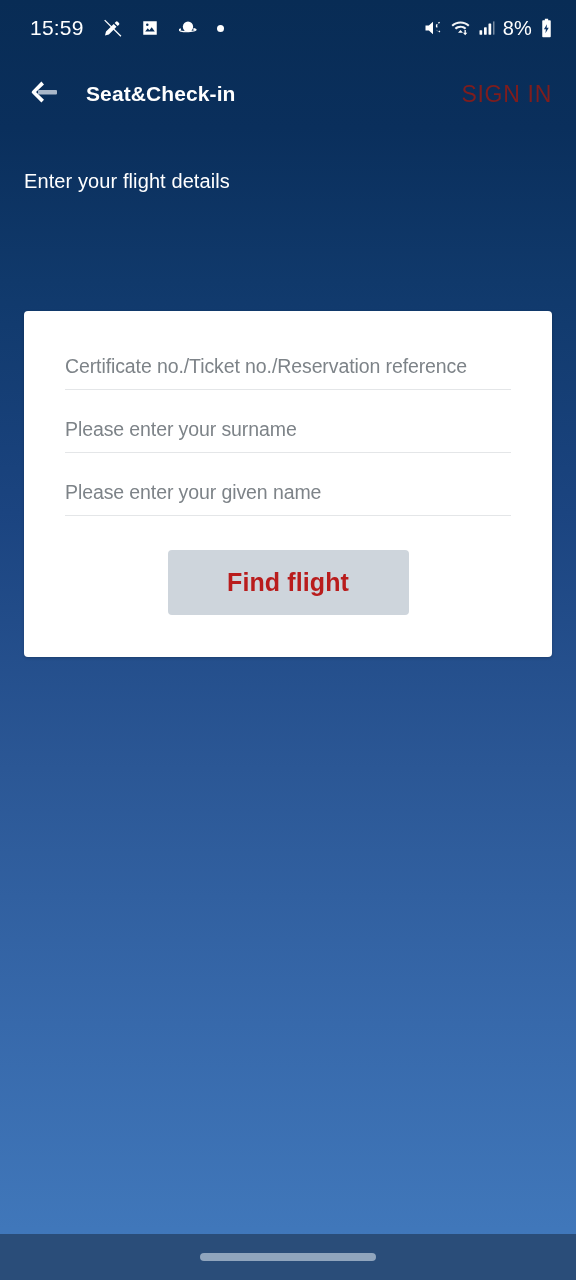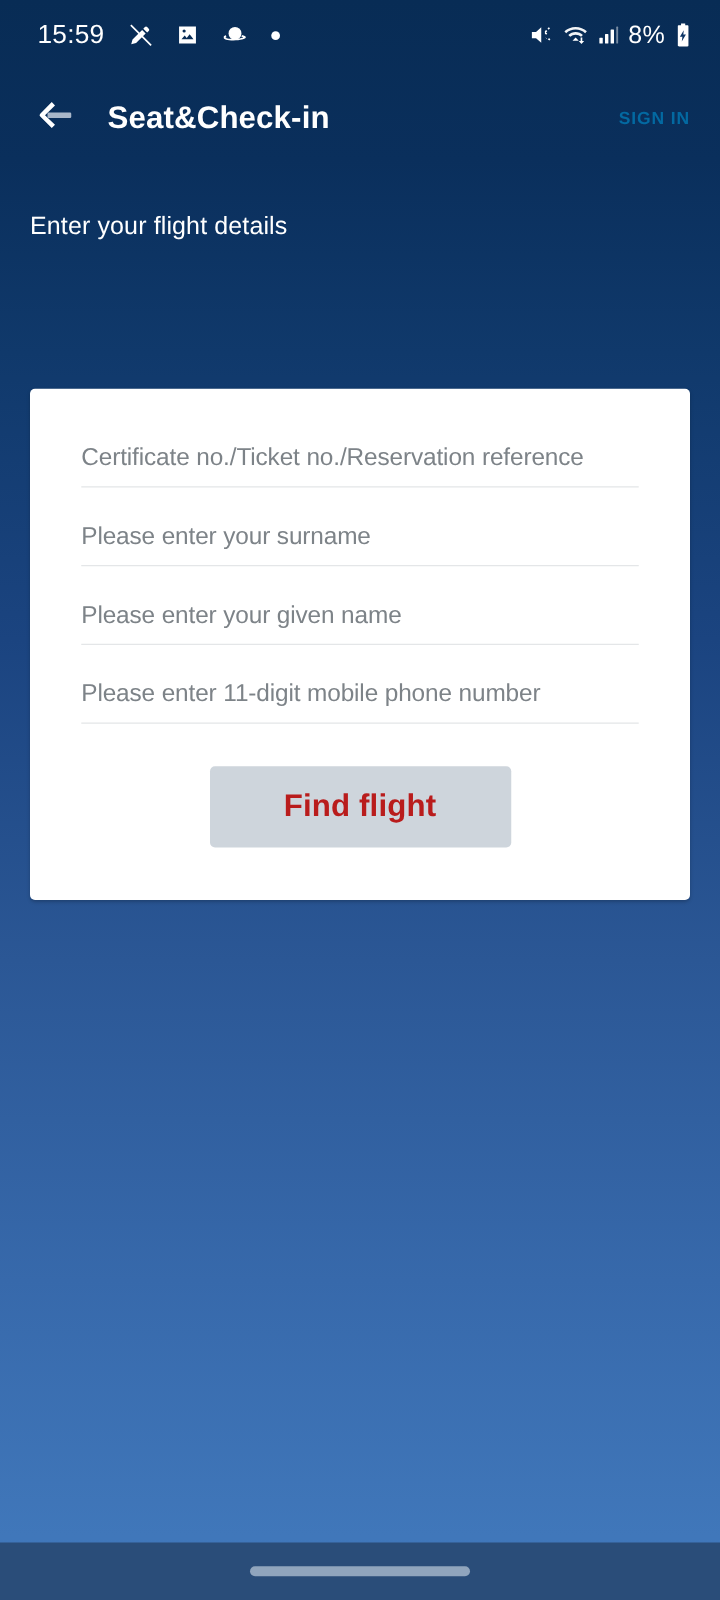--- a/index.html
+++ b/index.html
@@ -36,26 +36,26 @@
   .dot-ico { width:7px; height:7px; border-radius:50%; background:#fff; display:inline-block; }
 
   
   .appbar {
     height:76px;
     display:flex; align-items:center;
     padding:0 20px 0 22px;
   }
   .back-btn { width:44px; height:44px; display:flex; align-items:center; justify-content:center; }
   .appbar-title {
-    color:#ffffff; font-size:25px; font-weight:bold;
+    color:#ffffff; font-size:21px; font-weight:bold;
     letter-spacing:.1px; margin-left:20px;
   }
   .signin {
-    margin-left:auto; color:#0369a1;
-    font-size:14px; font-weight:bold; letter-spacing:.7px;
+    margin-left:auto; color:#7f1d1d;
+    font-size:23px; font-weight:normal; letter-spacing:.7px;
     padding:8px 4px;
   }
 
   
   .page-title {
     color:#ffffff; font-size:20px; font-weight:400;
     letter-spacing:.1px;
     padding:38px 24px 0 24px;
   }
 
@@ -195,23 +195,20 @@
   </div>
 
   <div class="field">
     <input class="field-input" type="text" placeholder="Please enter your surname" style="">
   </div>
 
   <div class="field">
     <input class="field-input" type="text" placeholder="Please enter your given name" style="">
   </div>
 
-  <div class="field">
-    <input class="field-input" type="text" placeholder="Please enter 11-digit mobile phone number" style="">
-  </div>
 
   <div class="btn-wrap">
     <button class="find-btn">Find flight</button>
   </div>
 </div>
 
 <div class="navbar">
   <div class="nav-pill"></div>
 </div>
 

